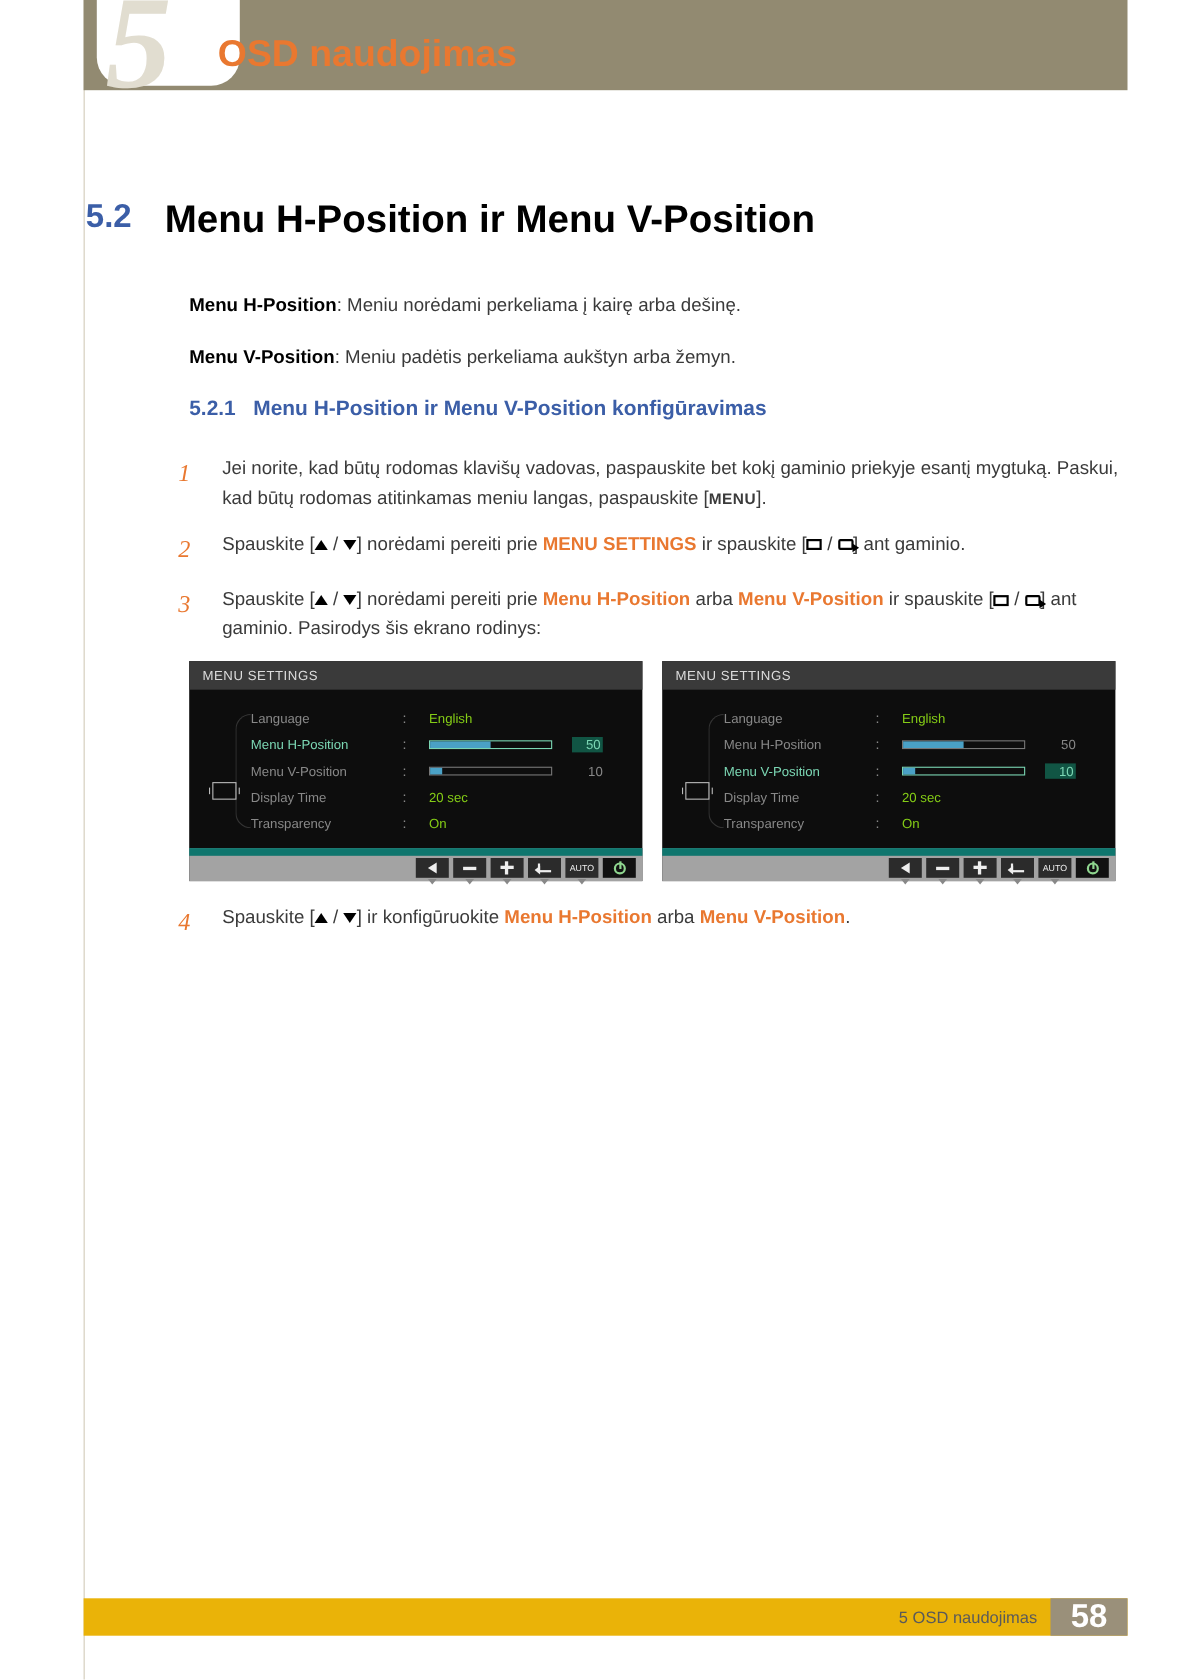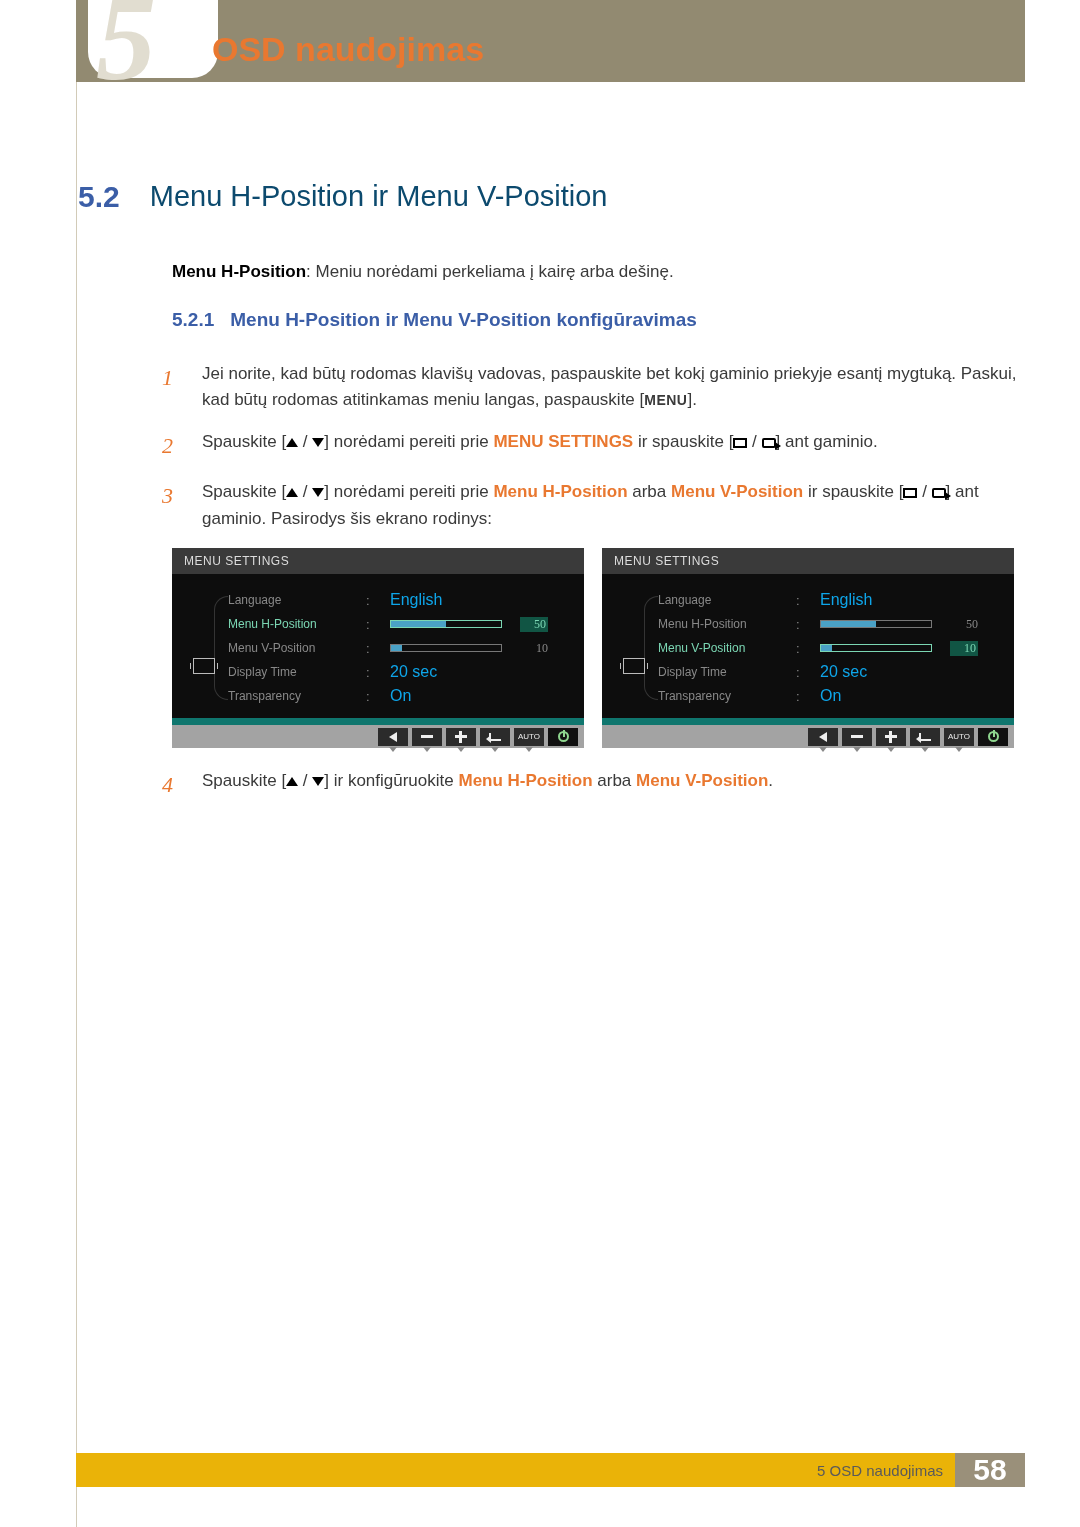--- a/index.html
+++ b/index.html
@@ -41,35 +41,35 @@
     left: 96px;
     top: -30px;
     font-size: 120px;
     font-weight: bold;
     font-style: italic;
     color: #e1ddd0;
     font-family: "Palatino Linotype", Georgia, serif;
   }
   .page-title {
     position: absolute;
-    left: 212px;
+    left: 198px;
     top: 30px;
     font-size: 34px;
     font-weight: bold;
     color: #e97830;
   }
   .content {
     position: absolute;
     left: 78px;
     top: 180px;
     right: 60px;
   }
   .sec-row { display: flex; gap: 30px; margin-bottom: 46px; }
   .sec-num { font-size: 30px; font-weight: bold; color: #3b5ea7; }
-  .sec-title { font-size: 29px; font-weight: normal; color: #0c4a6e; }
+  .sec-title { font-size: 35px; font-weight: bold; color: #000000; }
   .para { margin-left: 94px; font-size: 17px; line-height: 1.45; color: #3a3a3a; margin-bottom: 22px; }
   .para b { color: #000; font-weight: bold; }
   .sub-row { margin-left: 94px; display: flex; gap: 16px; margin-bottom: 30px; margin-top: 24px;}
   .sub-num { font-size: 19px; font-weight: bold; color: #3b5ea7; }
   .sub-title { font-size: 19px; font-weight: bold; color: #3b5ea7; }
   ol.steps { list-style: none; margin-left: 84px; }
   ol.steps li { display: flex; gap: 20px; font-size: 17px; line-height: 1.55; margin-bottom: 16px; }
   ol.steps li .n { font-size: 22px; color: #e97830; font-style: italic; font-family: Georgia, serif; min-width: 20px; }
   ol.steps li .t { flex: 1; color: #3a3a3a; }
   .kw { color: #e97830; font-weight: bold; }
@@ -99,24 +99,24 @@
     opacity:.55;
   }
   .ic-screen{ width:22px; height:16px; border:1.5px solid #bbb; position:relative;}
   .ic-screen::before{content:"";position:absolute;left:-4px;top:4px;height:6px;border-left:1.5px solid #bbb;}
   .ic-screen::after{content:"";position:absolute;right:-4px;top:4px;height:6px;border-right:1.5px solid #bbb;}
   .osd-table { flex:1; }
   .osd-line { display:flex; align-items:center; height:24px; gap:18px; color:#888;}
   .osd-line.sel { color:#7bd6b3; }
   .osd-lbl { width:126px; padding-left:6px; font-size:12px;}
   .osd-colon { width:6px; color:#888;}
-  .osd-val { font-size:16px; color:#0ea5e9; }
+  .osd-val { font-size:12px; color:#84cc16; }
   .slider { width:112px; height:8px; border:1px solid #777; position:relative; background:#0d0d0d;}
   .slider .fill{ position:absolute; left:0; top:0; bottom:0; background:#4aa1c6;}
-  .slider-val { width:28px; text-align:right; font-size:12px;font-family:Liberation Serif, serif;}
+  .slider-val { width:28px; text-align:right; font-size:12px;}
   .slider.sel .fill{ background:#4aa1c6;}
   .slider.sel{ border-color:#7bd6b3;}
   .slider-val.sel{ color:#7bd6b3; background:#154; padding:0 2px;}
   .osd-footer {
     height:30px; background:#a3a3a3; border-top:7px solid #0f766e;
     display:flex; justify-content:flex-end; align-items:center; gap:4px; padding:0 6px;
   }
   .osd-btn{
     width:30px; height:18px; background:#2b2b2b; display:flex; align-items:center; justify-content:center;
     position:relative; font-size:10px; color:#eee;
@@ -150,20 +150,23 @@
 
 <div class="content">
 
   <div class="sec-row">
     <div class="sec-num">5.2</div>
     <div class="sec-title">Menu H-Position ir Menu V-Position</div>
   </div>
 
   <p class="para">
     <b>Menu H-Position</b><span>: Meniu norėdami perkeliama į kairę arba dešinę.</span>
+  </p>
+  <p class="para">
+    <b>Menu V-Position</b><span>: Meniu padėtis perkeliama aukštyn arba žemyn.</span>
   </p>
 
   <div class="sub-row">
     <div class="sub-num">5.2.1</div>
     <div class="sub-title">Menu H-Position ir Menu V-Position konfigūravimas</div>
   </div>
 
   <ol class="steps">
     <li>
       <span class="n">1</span>

